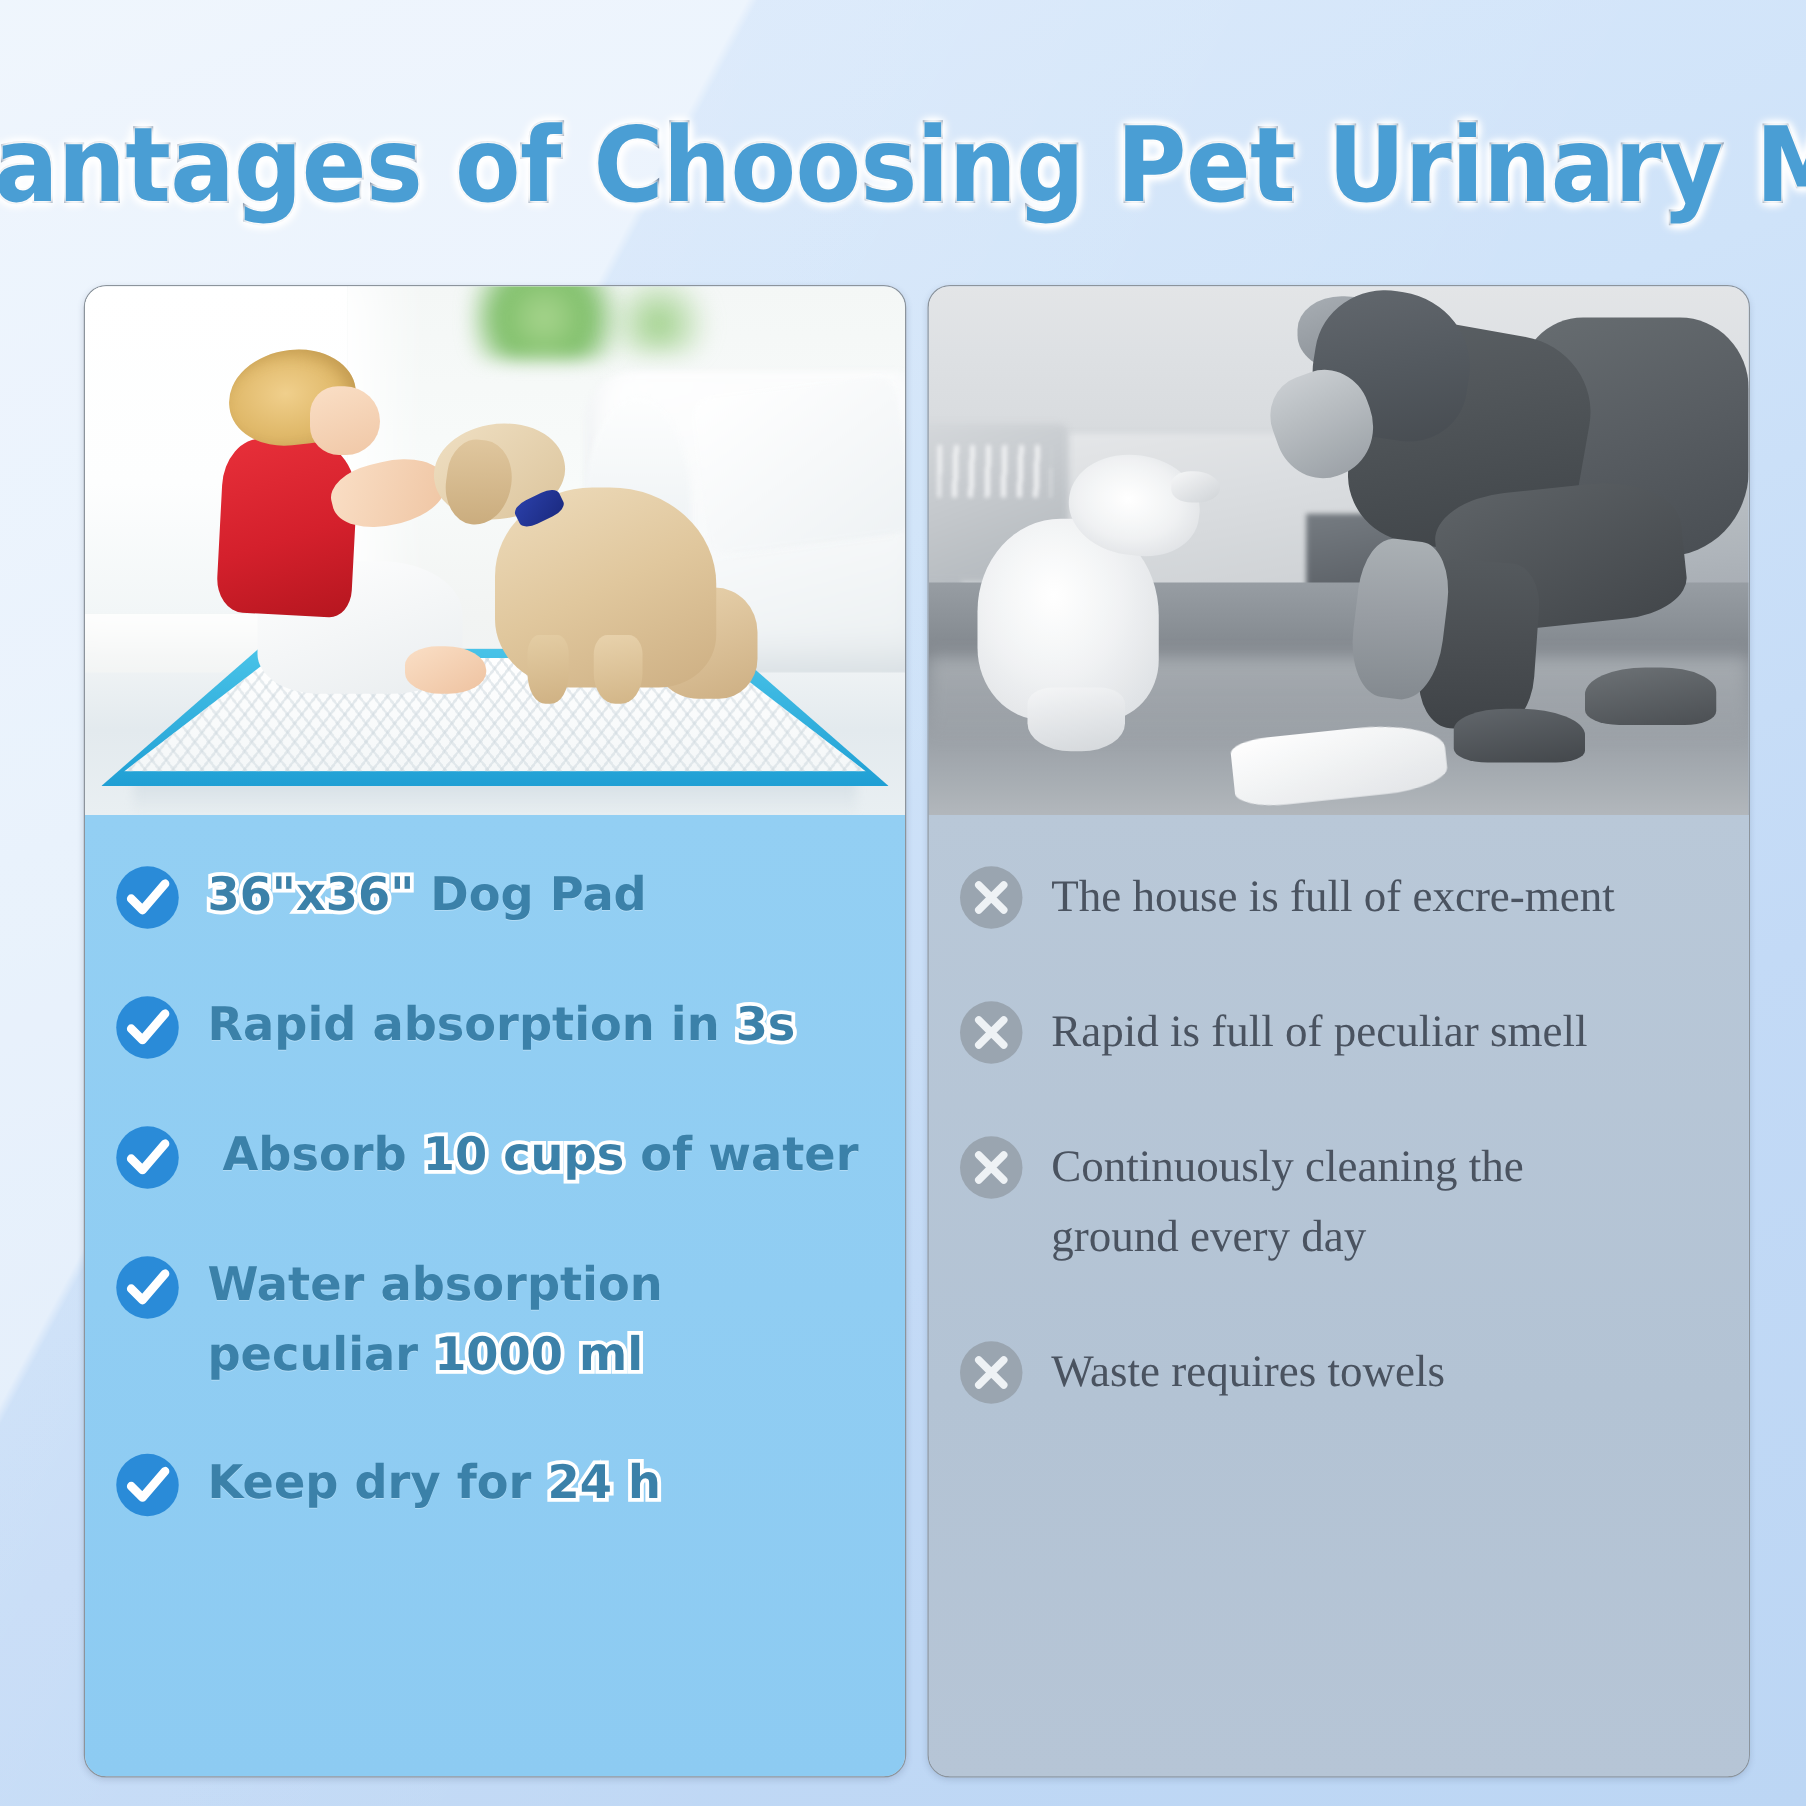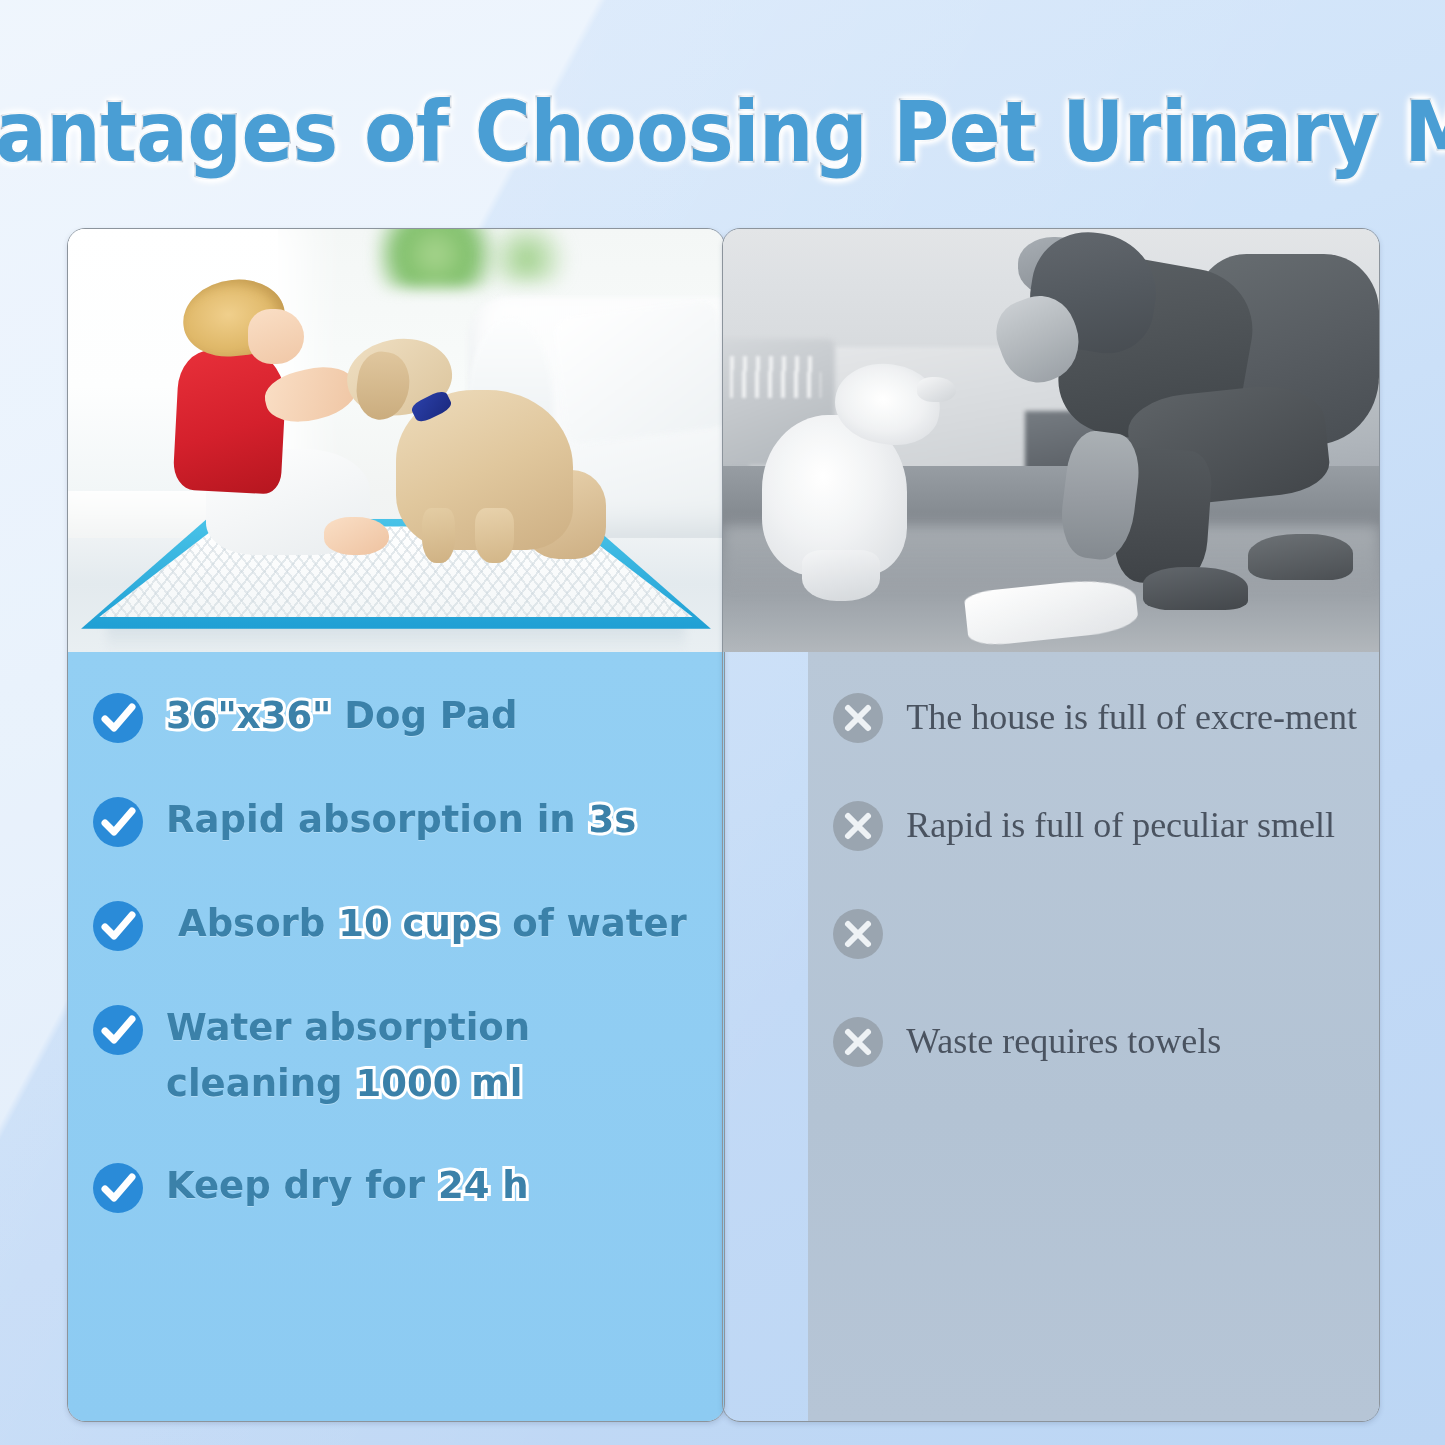--- a/index.html
+++ b/index.html
@@ -44,21 +44,21 @@
   
   .panel{
     position:absolute;top:228px;height:1192px;width:656px;
     border:1.5px solid #8c949c;
     border-radius:18px;
     overflow:hidden;
     box-shadow:0 2px 5px rgba(60,80,110,0.18);
     display:flex;flex-direction:column;
   }
   #panel-good{left:67px;}
-  #panel-bad{left:722px;align-items:flex-end;}
+  #panel-bad{left:742px;}
 
   .photo{position:relative;height:423px;width:100%;overflow:hidden;flex:0 0 auto;}
 
   
   #photo-good{
     background:
       linear-gradient(180deg,#f4f7f6 0%,#f8fbfa 38%,#f2f4f3 62%,#ecf0f1 100%);
   }
   #photo-good .window{
     position:absolute;left:-2%;top:0;width:34%;height:62%;
@@ -422,21 +422,21 @@
         <span class="txt-good"><span>Absorb </span><span class="hl">10 cups</span><span> of water</span></span>
       </div>
 
       <div class="item">
         <span class="ic">
           <svg viewBox="0 0 56 56">
               <circle cx="28" cy="28" r="25" fill="#2a8bd8"></circle>
               <path d="M15 29 L24 38 L42 17" stroke="#ffffff" stroke-width="7" fill="none" stroke-linecap="round" stroke-linejoin="round"></path>
             </svg>
         </span>
-        <span class="txt-good"><span>Water absorption</span><br><span>cleaning  </span><span class="hl">1000 ml</span></span>
+        <span class="txt-good"><span>Water absorption</span><br><span>peculiar  </span><span class="hl">1000 ml</span></span>
       </div>
 
       <div class="item">
         <span class="ic">
           <svg viewBox="0 0 56 56">
               <circle cx="28" cy="28" r="25" fill="#2a8bd8"></circle>
               <path d="M15 29 L24 38 L42 17" stroke="#ffffff" stroke-width="7" fill="none" stroke-linecap="round" stroke-linejoin="round"></path>
             </svg>
         </span>
         <span class="txt-good"><span>Keep dry for  </span><span class="hl">24 h</span></span>
@@ -495,20 +495,21 @@
         <span class="txt-bad">Rapid is full of peculiar smell</span>
       </div>
 
       <div class="item">
         <span class="ic">
           <svg viewBox="0 0 56 56">
               <circle cx="28" cy="28" r="25" fill="#9aa5b0"></circle>
               <path d="M18 18 L38 38 M38 18 L18 38" stroke="#eef2f5" stroke-width="6" fill="none" stroke-linecap="round"></path>
             </svg>
         </span>
+        <span class="txt-bad"><span>Continuously cleaning the</span><br><span>ground every day</span></span>
       </div>
 
       <div class="item">
         <span class="ic">
           <svg viewBox="0 0 56 56">
               <circle cx="28" cy="28" r="25" fill="#9aa5b0"></circle>
               <path d="M18 18 L38 38 M38 18 L18 38" stroke="#eef2f5" stroke-width="6" fill="none" stroke-linecap="round"></path>
             </svg>
         </span>
         <span class="txt-bad">Waste requires towels</span>

